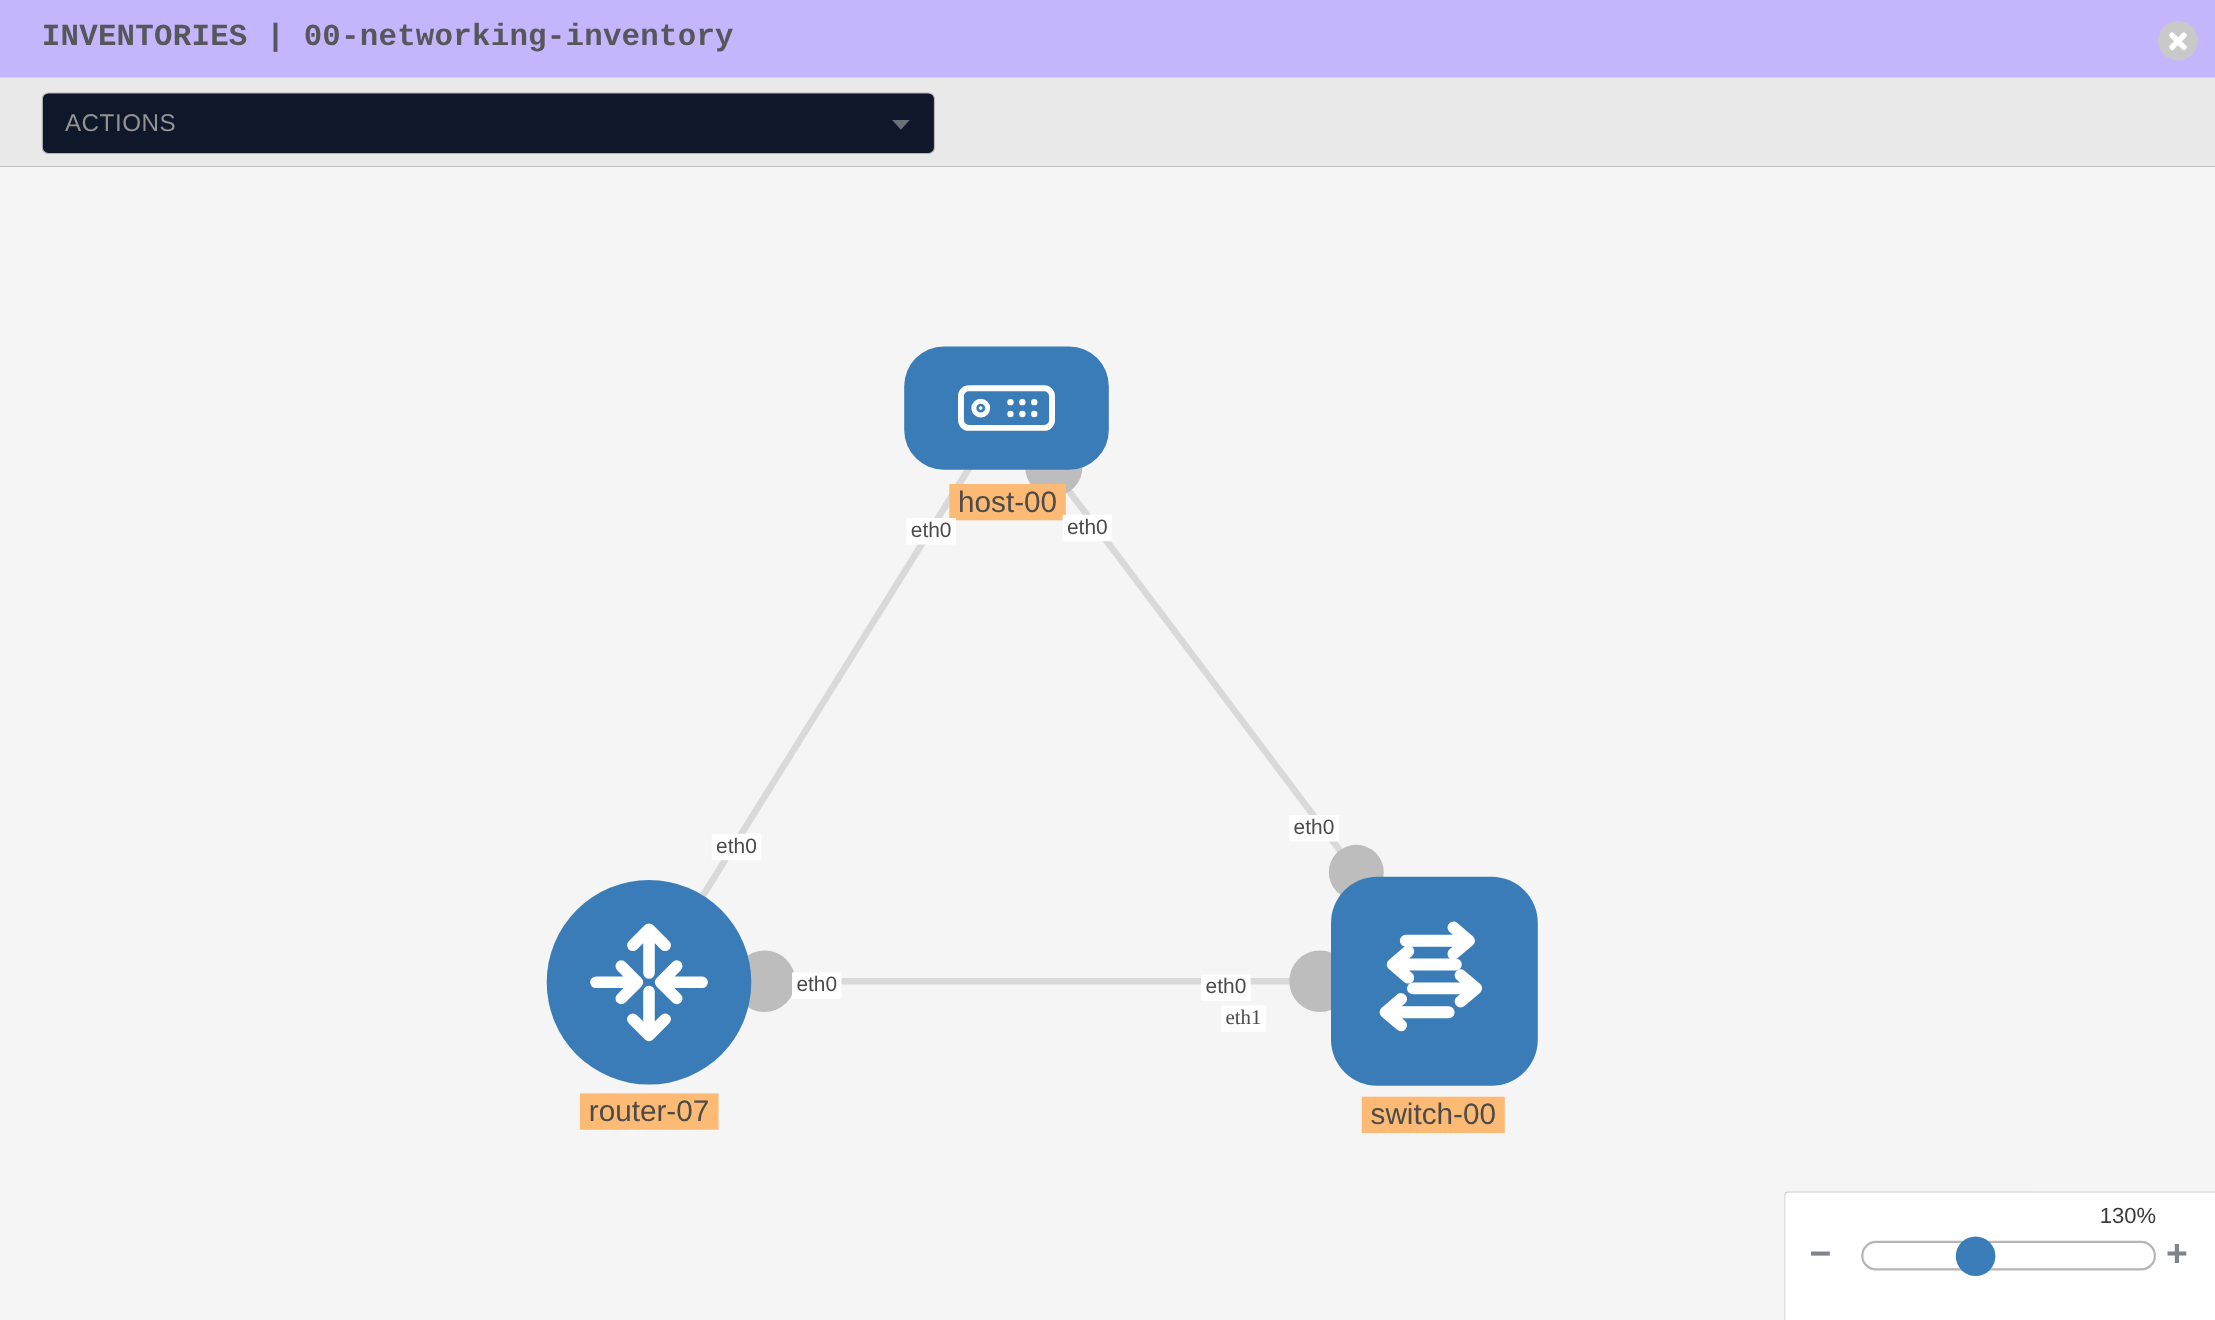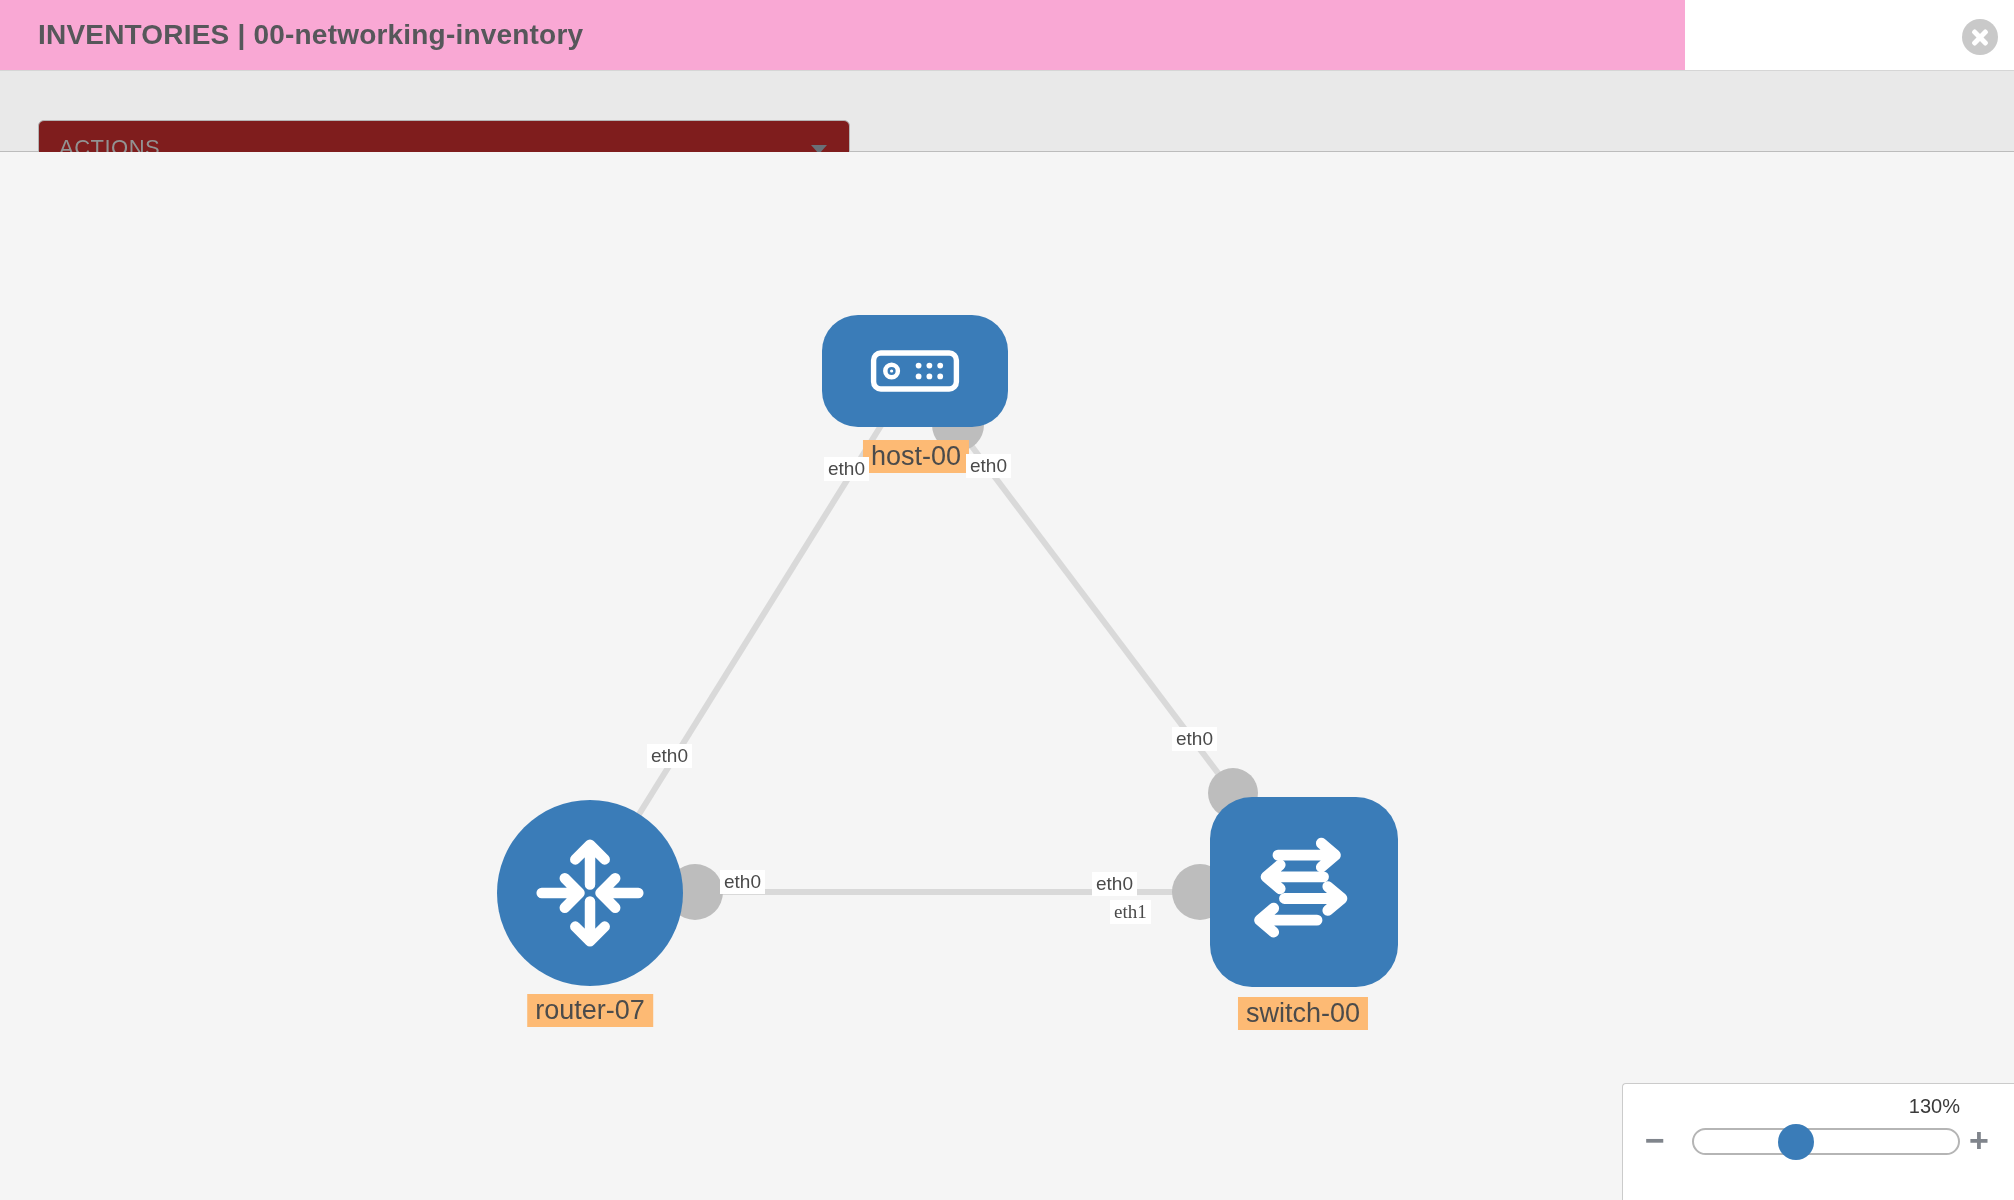--- a/index.html
+++ b/index.html
@@ -2,44 +2,44 @@
 <html><head>
 <meta charset="utf-8">
 <style>
   html,body{margin:0;padding:0;background:#fff;}
   #app{
     position:relative;width:2014px;height:1200px;overflow:hidden;
     font-family:"Liberation Sans","DejaVu Sans",sans-serif;
     -webkit-font-smoothing:antialiased;
   }
   
-  .header{position:absolute;top:0;left:0;width:1685px;height:70px;background:#f9a8d4;}
+  .header{position:absolute;top:0;left:0;width:2014px;height:70px;background:#c4b5fd;font-family:Liberation Mono, monospace;}
   .page-title{position:absolute;left:38px;top:0;line-height:70px;font-size:28px;font-weight:bold;color:#56575a;letter-spacing:.2px;}
   .close-btn{position:absolute;left:1962px;top:19px;width:36px;height:36px;border-radius:50%;background:#c9c9c9;cursor:pointer;}
   .close-btn .bar{position:absolute;left:8px;top:16px;width:20px;height:5px;background:#fff;border-radius:2px;}
   .close-btn .bar.a{transform:rotate(45deg);}
   .close-btn .bar.b{transform:rotate(-45deg);}
   
   .toolbar{position:absolute;top:70px;left:0;width:2014px;height:82px;background:#e9e9e9;
     border-top:1px solid #d6d6d6;border-bottom:1px solid #bcbcbc;box-sizing:border-box;}
-  .dd{position:absolute;top:13px;height:56px;background:#7f1d1d;border:1px solid #b5b5b5;border-radius:6px;box-sizing:border-box;cursor:pointer;margin-top:36px;}
+  .dd{position:absolute;top:13px;height:56px;background:#0f172a;border:1px solid #b5b5b5;border-radius:6px;box-sizing:border-box;cursor:pointer;}
   .dd-label{position:absolute;left:20px;top:0;line-height:54px;font-size:22px;color:#929292;letter-spacing:.5px;}
   .caret{position:absolute;right:22px;top:24px;width:0;height:0;border-left:8px solid transparent;border-right:8px solid transparent;border-top:9px solid #697077;}
   .dd-actions{left:38px;width:812px;}
   .dd-search{left:1202px;width:806px;}
   .tool-ico{position:absolute;top:101px;width:40px;height:40px;cursor:pointer;}
   
   .canvas{position:absolute;top:152px;left:0;width:2014px;height:1048px;background:#f5f5f5;}
   .links-svg{position:absolute;left:0;top:0;}
   .node{position:absolute;background:#3a7cb8;display:flex;align-items:center;justify-content:center;cursor:pointer;}
   .node-host{left:822px;top:163px;width:186px;height:112px;border-radius:36px;}
   .node-router{left:497px;top:648px;width:186px;height:186px;border-radius:50%;}
   .node-switch{left:1210px;top:645px;width:188px;height:190px;border-radius:42px;}
   .node-label{position:absolute;background:#fdba74;color:#4b4b4b;font-size:27px;padding:1px 8px;white-space:nowrap;transform:translateX(-50%);}
-  .iface-label{position:absolute;background:#ffffff;color:#4a4a4a;font-size:19px;padding:1px 4px;white-space:nowrap;line-height:22px;}
+  .iface-label{position:absolute;background:#ffffff;color:#4a4a4a;font-size:19px;padding:1px 4px;white-space:nowrap;line-height:22px;margin-top:14px;}
   
   .zoom-panel{position:absolute;left:1622px;top:1083px;width:392px;height:117px;background:#fff;
     border-top:1px solid #cbcbcb;border-left:1px solid #cbcbcb;border-top-left-radius:4px;box-sizing:border-box;}
   .zoom-level{position:absolute;left:69px;top:11px;width:268px;text-align:right;font-size:20px;color:#3b3b3b;}
   .zoom-minus,.zoom-plus{position:absolute;top:36px;font-size:34px;font-weight:bold;color:#80858c;cursor:pointer;line-height:40px;}
   .zoom-minus{left:22px;}
   .zoom-plus{left:346px;}
   .zoom-track{position:absolute;left:69px;top:44px;width:268px;height:27px;background:#fff;border:2px solid #b5b5b5;border-radius:14px;box-sizing:border-box;cursor:pointer;}
   .zoom-thumb{position:absolute;left:155px;top:40px;width:36px;height:36px;border-radius:50%;background:#3a7cb8;cursor:grab;}
 </style>

